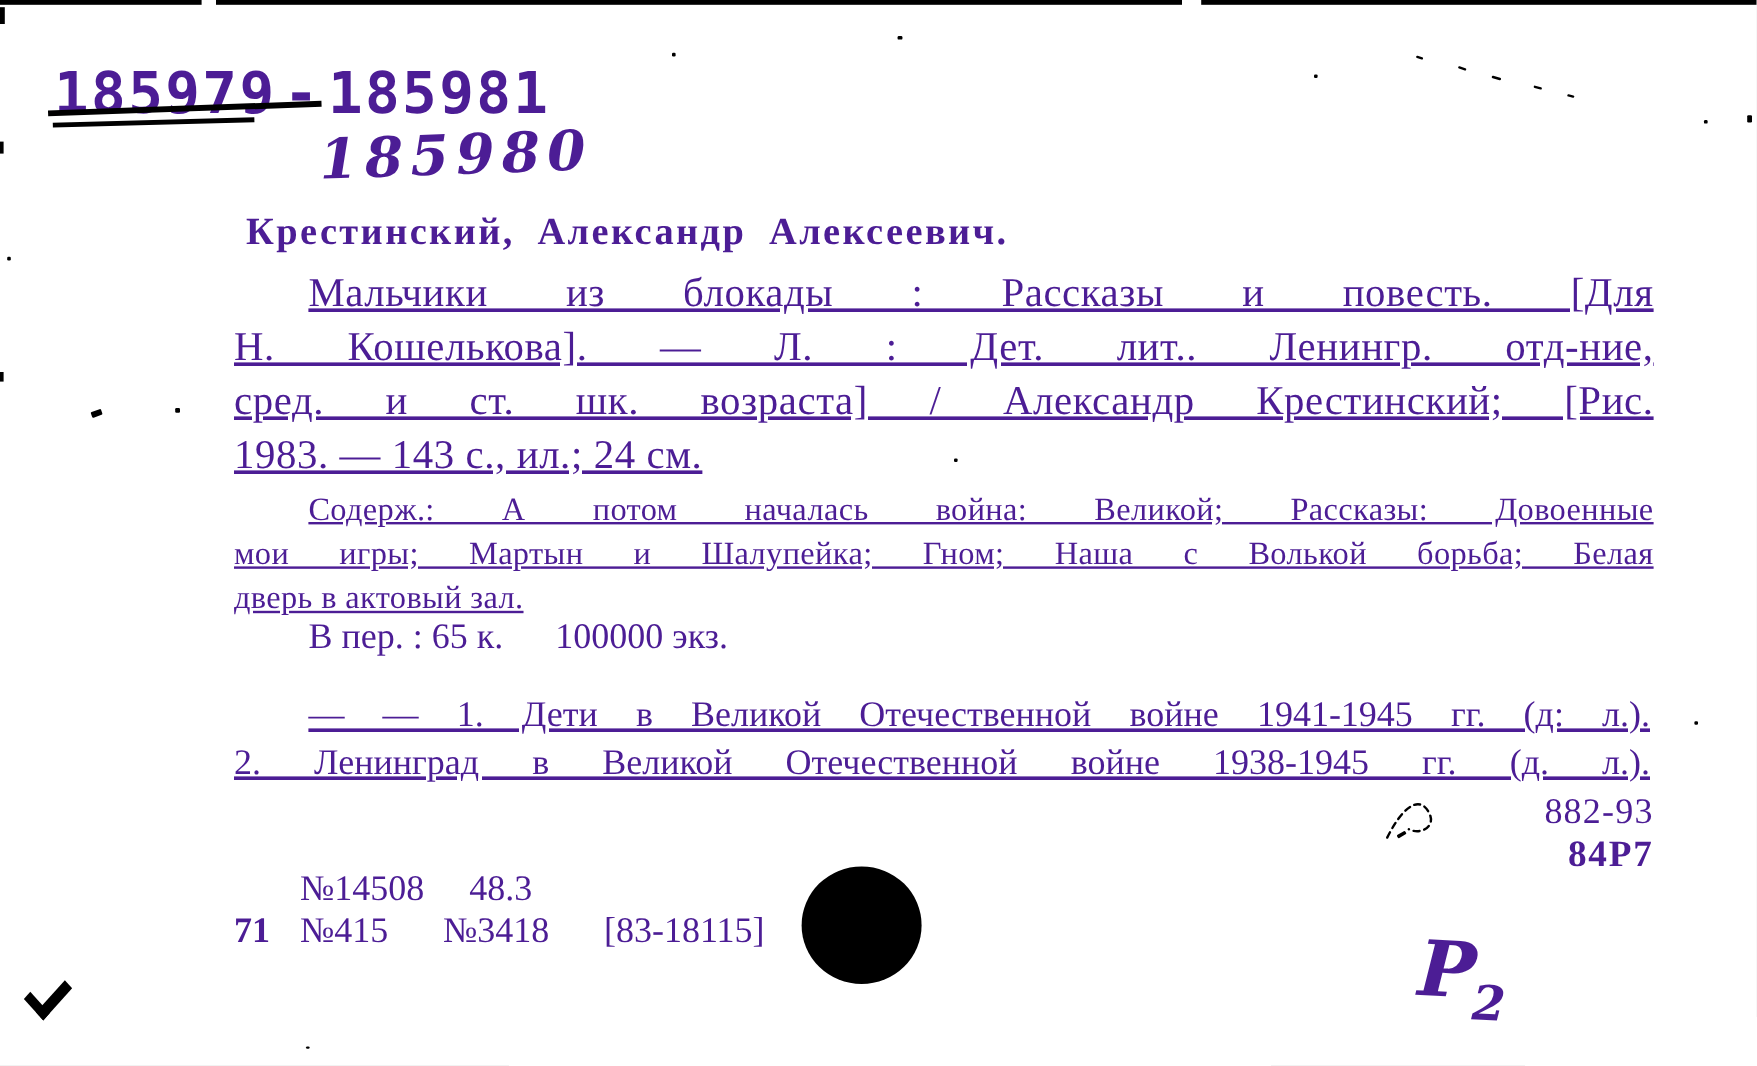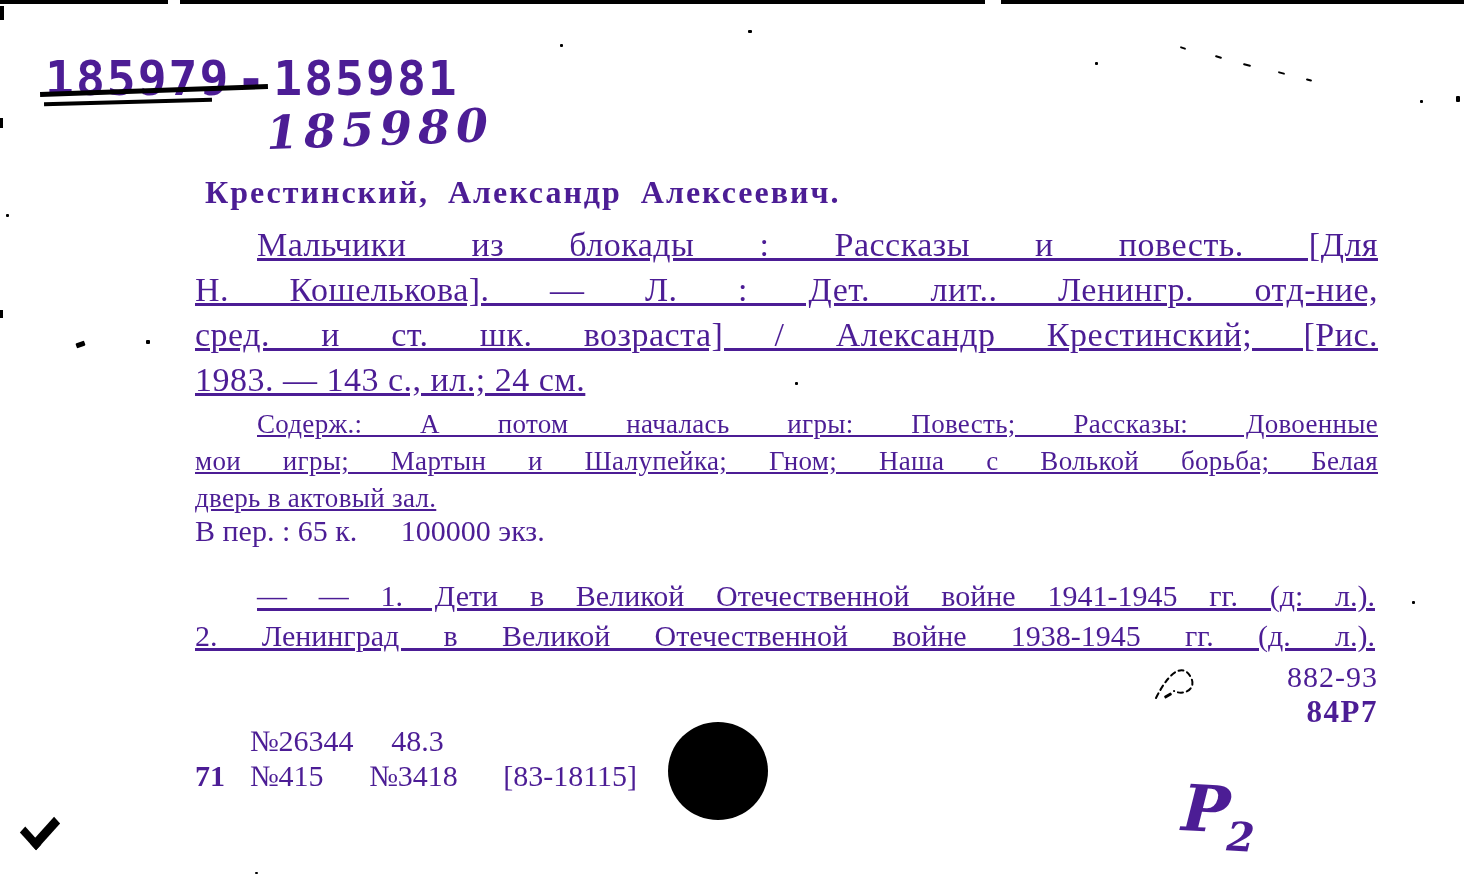--- a/index.html
+++ b/index.html
@@ -29,21 +29,21 @@
     position:absolute;left:205px;top:174px;
     font-size:32px;font-weight:bold;letter-spacing:2px;word-spacing:9px;white-space:nowrap;
   }
   .block{position:absolute;left:195px;width:1183px;text-decoration:underline;}
   .title-block{top:222px;font-size:34px;line-height:45px;letter-spacing:0.5px;}
   .contents-block{top:406px;font-size:27px;line-height:37px;letter-spacing:0.3px;}
   .jline{text-align:justify;text-align-last:justify;}
   .lline{text-align:left;text-align-last:left;}
   .indent1{padding-left:62px;box-sizing:border-box;}
   .price-line{position:absolute;left:195px;top:514px;font-size:30px;white-space:nowrap;}
-  .price-line .p1{}
+  .price-line .p1{margin-left:62px;}
   .price-line .p2{margin-left:36px;}
   .subjects-block{top:576px;font-size:30px;line-height:40px;width:1180px;}
   .udc{position:absolute;right:86px;top:660px;font-size:30px;letter-spacing:1px;}
   .bbk{position:absolute;right:86px;top:694px;font-size:31px;font-weight:bold;letter-spacing:1.5px;}
   
   .f-line{position:absolute;font-size:30px;white-space:nowrap;}
   .f1{left:250px;top:724px;}
   .f1 .g{margin-left:30px;}
   .f2pre{left:195px;top:759px;font-weight:bold;}
   .f2{left:250px;top:759px;}
@@ -86,21 +86,21 @@
   <div class="author">Крестинский, Александр Алексеевич.</div>
 
   <div class="block title-block">
     <div class="jline indent1">Мальчики из блокады : Рассказы и повесть. [Для</div>
     <div class="jline">Н. Кошелькова]. — Л. : Дет. лит.. Ленингр. отд-ние,</div>
     <div class="jline">сред. и ст. шк. возраста] / Александр Крестинский; [Рис.</div>
     <div class="lline">1983. — 143 с., ил.; 24 см.</div>
   </div>
 
   <div class="block contents-block">
-    <div class="jline indent1">Содерж.: А потом началась игры: Повесть; Рассказы: Довоенные</div>
+    <div class="jline indent1">Содерж.: А потом началась война: Великой; Рассказы: Довоенные</div>
     <div class="jline">мои игры; Мартын и Шалупейка; Гном; Наша с Волькой борьба; Белая</div>
     <div class="lline">дверь в актовый зал.</div>
   </div>
 
   <div class="price-line">
     <span class="p1">В пер. : 65 к.</span>
     <span class="p2">100000 экз.</span>
   </div>
 
   <div class="block subjects-block">
@@ -109,21 +109,21 @@
   </div>
 
   <div class="udc">882-93</div>
   <div class="bbk">84Р7</div>
 
   <svg class="squiggle" width="70" height="48">
     <path d="M8,40 C24,8 38,6 44,22 C47,31 36,38 26,33" fill="none" stroke="#000" stroke-width="2" stroke-linecap="round" stroke-dasharray="5,4"></path>
   </svg>
 
   <div class="f-line f1">
-    <span>№26344</span>
+    <span>№14508</span>
     <span class="g">48.3</span>
   </div>
   <div class="f-line f2pre">71</div>
   <div class="f-line f2">
     <span>№415</span>
     <span class="g">№3418</span>
     <span class="g">[83-18115]</span>
   </div>
 
   <div class="blot"></div>

